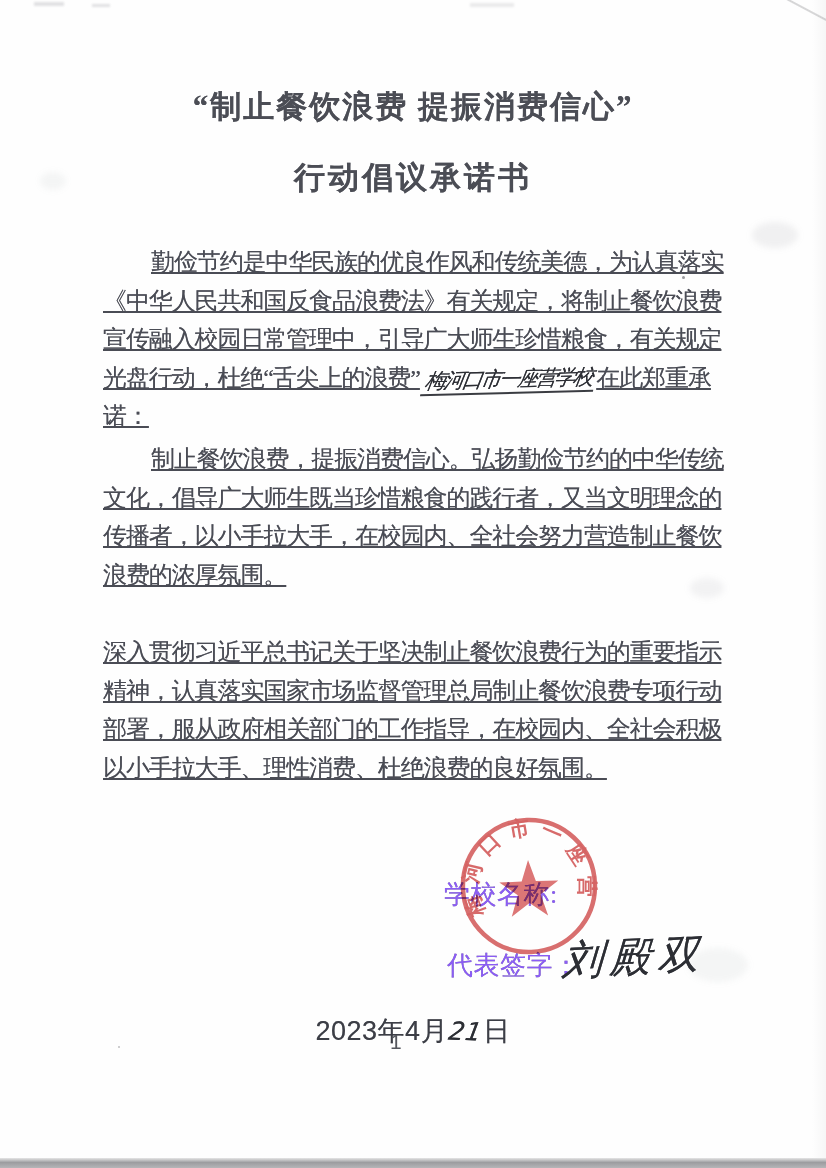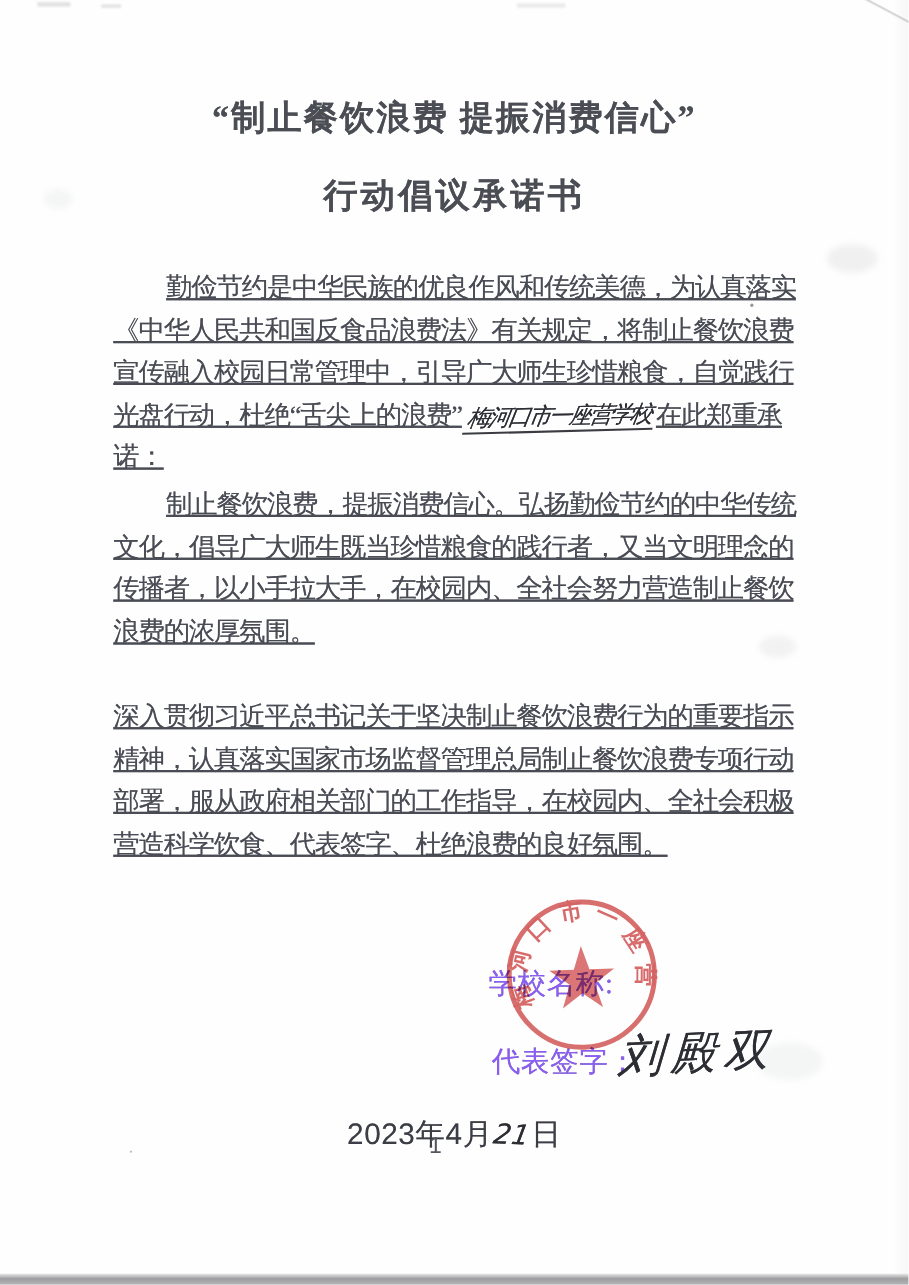--- a/index.html
+++ b/index.html
@@ -113,37 +113,37 @@
 <body>
 
 <div class="page">
 
   <div class="title title1">“制止餐饮浪费 提振消费信心”</div>
   <div class="title title2">行动倡议承诺书</div>
 
   <div class="bodytext p1">
     <div class="line indent">勤俭节约是中华民族的优良作风和传统美德，为认真落实</div>
     <div class="line">《中华人民共和国反食品浪费法》有关规定，将制止餐饮浪费</div>
-    <div class="line">宣传融入校园日常管理中，引导广大师生珍惜粮食，自觉践行</div>
+    <div class="line">宣传融入校园日常管理中，引导广大师生珍惜粮食，有关规定</div>
     <div class="line"><span>光盘行动，杜绝“舌尖上的浪费”</span><span class="hand hw-school">梅河口市一座营学校</span><span>在此郑重承</span></div>
     <div class="line">诺：</div>
   </div>
 
   <div class="bodytext p2">
     <div class="line indent">制止餐饮浪费，提振消费信心。弘扬勤俭节约的中华传统</div>
     <div class="line">文化，倡导广大师生既当珍惜粮食的践行者，又当文明理念的</div>
     <div class="line">传播者，以小手拉大手，在校园内、全社会努力营造制止餐饮</div>
     <div class="line">浪费的浓厚氛围。</div>
   </div>
 
   <div class="bodytext p3">
     <div class="line">深入贯彻习近平总书记关于坚决制止餐饮浪费行为的重要指示</div>
     <div class="line">精神，认真落实国家市场监督管理总局制止餐饮浪费专项行动</div>
     <div class="line">部署，服从政府相关部门的工作指导，在校园内、全社会积极</div>
-    <div class="line">营造科学饮食、代表签字、杜绝浪费的良好氛围。</div>
+    <div class="line">以小手拉大手、理性消费、杜绝浪费的良好氛围。</div>
   </div>
 
   <div class="label school-label">学校名称:</div>
   <div class="label rep-label">代表签字：</div>
   <div class="hand signature">刘殿双</div>
 
   <svg class="stamp" viewBox="0 0 160 148" xmlns="http://www.w3.org/2000/svg">
     <defs>
       <path id="ringPath" d="M 34.8 97.5 A 51 51 0 1 1 123.2 97.5" fill="none"></path>
     </defs>

